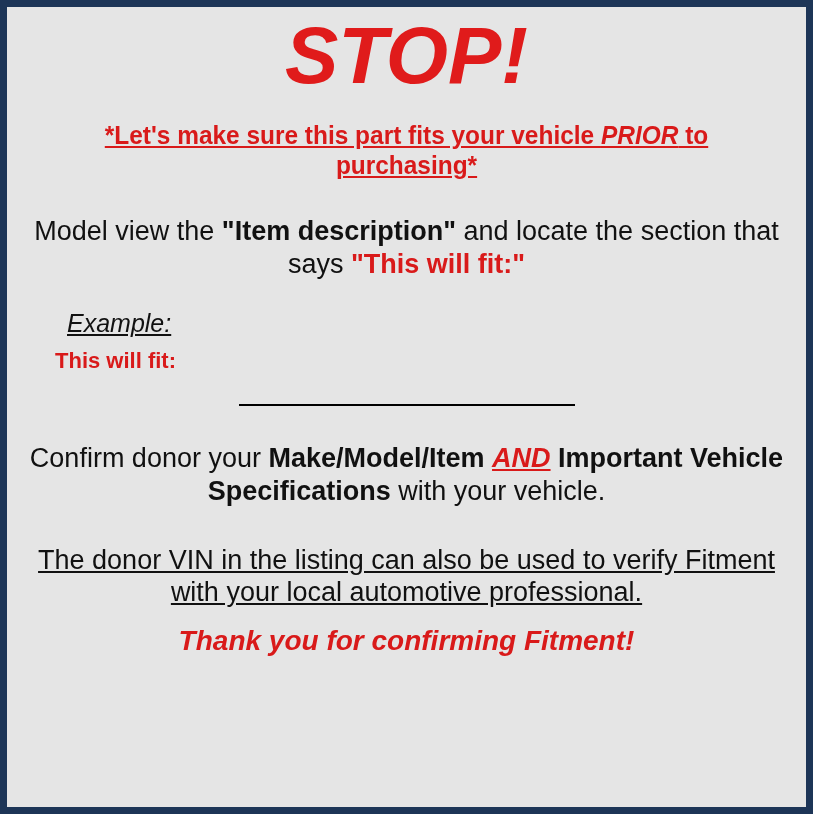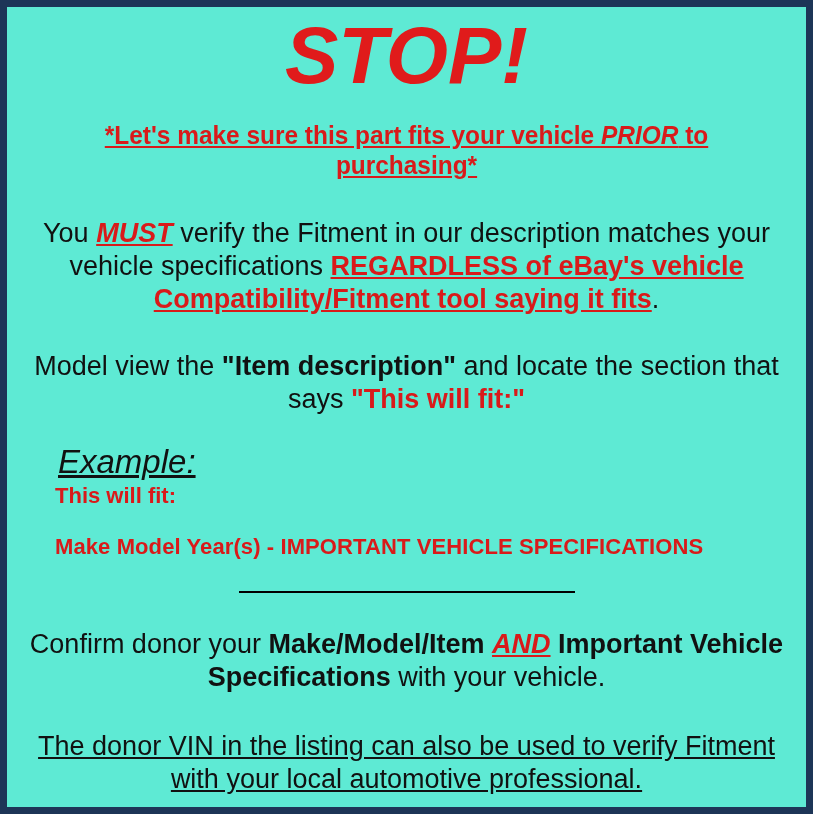--- a/index.html
+++ b/index.html
@@ -10,21 +10,21 @@
   }
   body {
     font-family: "Liberation Sans", sans-serif;
   }
 
   .notice-card {
     position: relative;
     width: 813px;
     height: 814px;
     box-sizing: border-box;
-    background: #5eead4;
+    background: #e5e5e5;
     border: 7px solid #1d3557;
     overflow: hidden;
   }
 
   .notice-inner {
     box-sizing: border-box;
     width: 100%;
     height: 100%;
     padding: 0 12px;
     text-align: center;
@@ -93,22 +93,22 @@
     text-decoration: underline;
   }
 
   
   .example-block {
     margin-top: 28px;
     text-align: left;
     padding-left: 36px;
   }
   .example-label {
-    margin: 3px;
-    font-size: 33px;
+    margin: 12px;
+    font-size: 25px;
     line-height: 1.12;
     font-style: italic;
     color: #111111;
     text-decoration: underline;
   }
   .example-willfit {
     margin: 2px 0 0 0;
     font-size: 22px;
     line-height: 1.12;
     font-weight: bold;
@@ -149,28 +149,26 @@
 </head>
 <body>
 
 <div class="notice-card">
   <div class="notice-inner">
 
     <h1 class="headline">STOP!</h1>
 
     <p class="subtitle"><span>*Let's make sure this part fits your vehicle </span><span class="ital">PRIOR</span><span> to purchasing*</span></p>
 
-    <p class="para para-1"><span>You </span><span class="must">MUST</span><span> verify the Fitment in our description matches your vehicle specifications </span><span class="red-underline-bold">REGARDLESS of eBay's vehicle Compatibility/Fitment tool saying it fits</span><span>.</span></p>
 
     <p class="para para-2"><span>Model view the </span><span class="black-bold">"Item description"</span><span> and locate the section that says </span><span class="red-bold">"This will fit:"</span></p>
 
     <div class="example-block">
       <p class="example-label">Example:</p>
       <p class="example-willfit">This will fit:</p>
-      <p class="example-spec">Make Model Year(s) - IMPORTANT VEHICLE SPECIFICATIONS</p>
     </div>
 
     <div class="divider-wrap">
       <span class="divider"></span>
     </div>
 
     <p class="para para-confirm"><span>Confirm donor your </span><span class="black-bold">Make/Model/Item</span><span> </span><span class="and-emph">AND</span><span> </span><span class="black-bold">Important Vehicle Specifications</span><span> with your vehicle.</span></p>
 
     <p class="para para-vin">The donor VIN in the listing can also be used to verify Fitment with your local automotive professional.</p>
 

